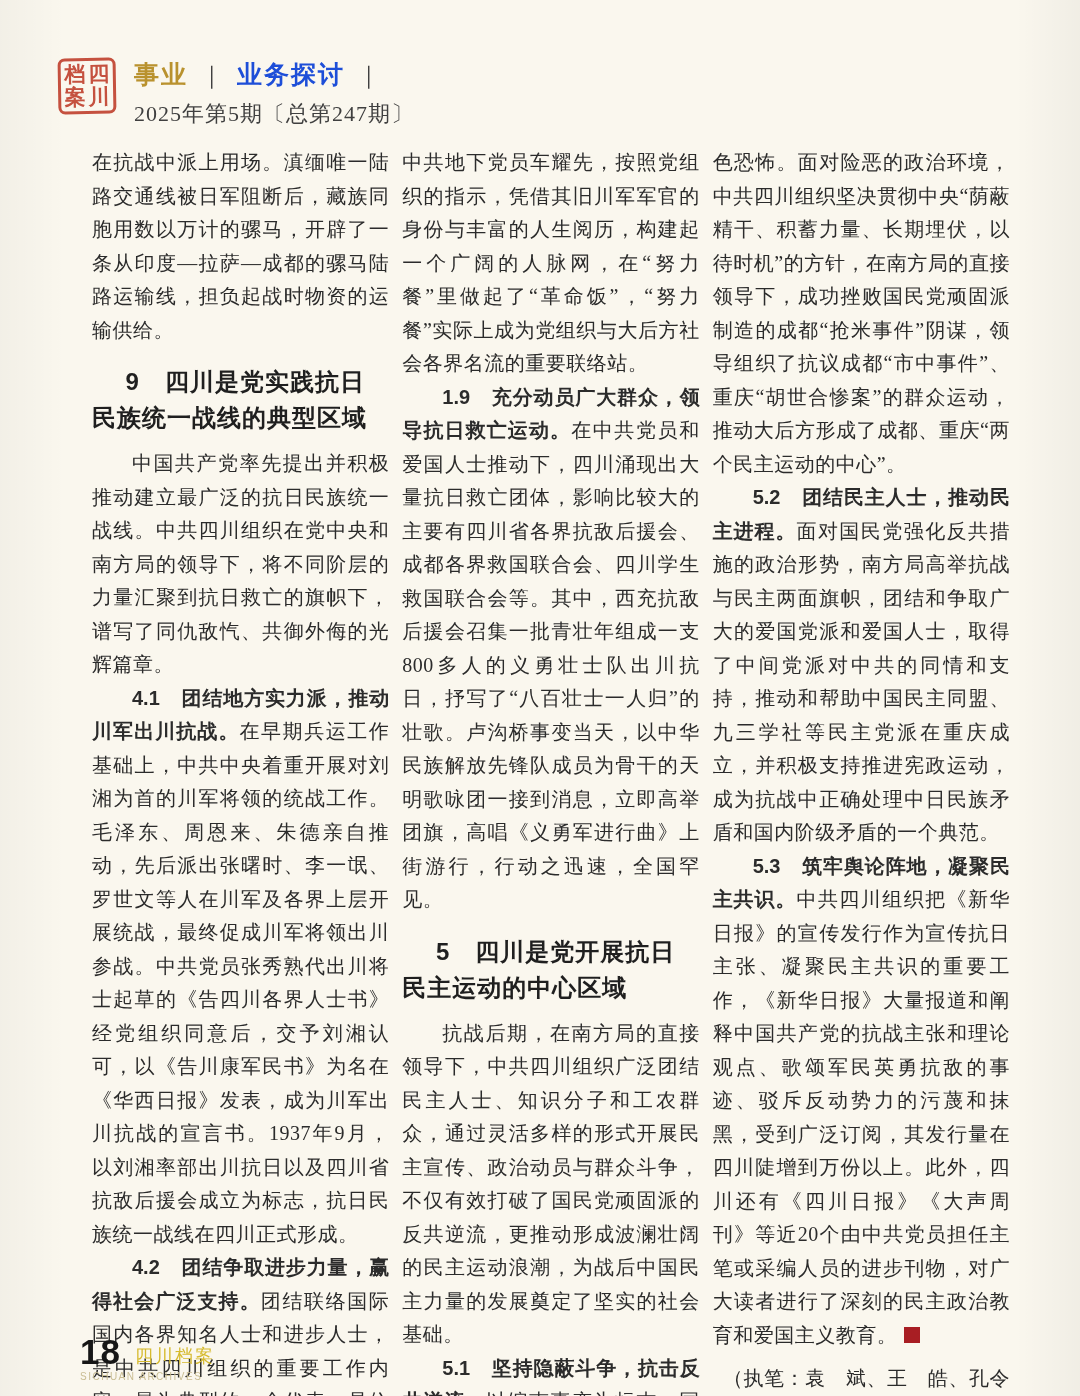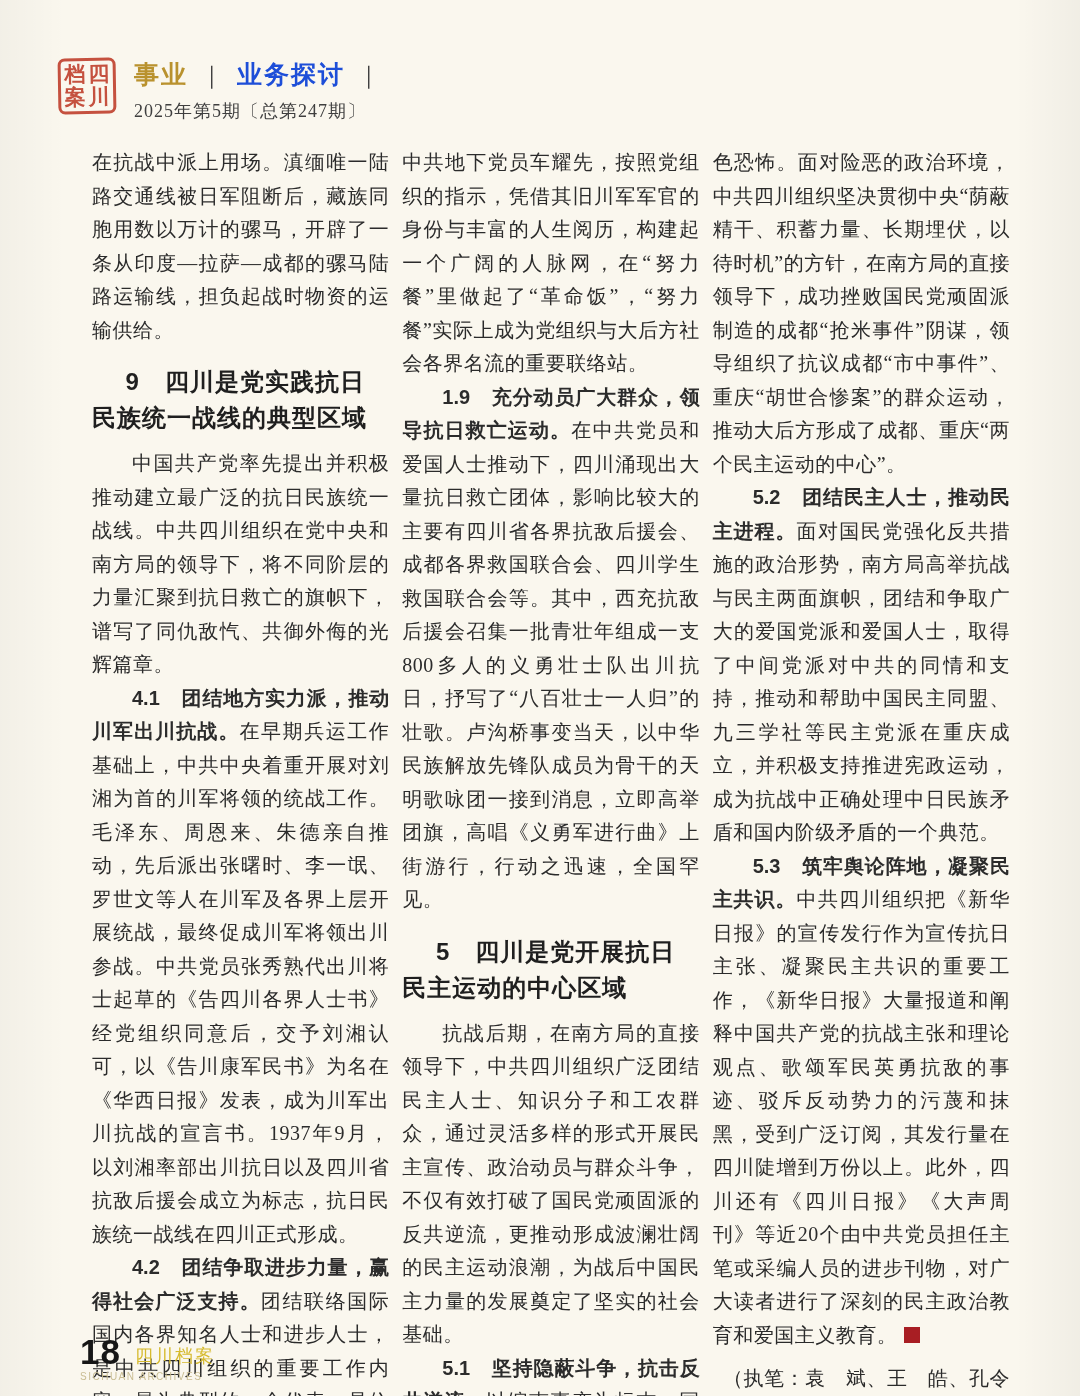--- a/index.html
+++ b/index.html
@@ -17,21 +17,21 @@
   .seal{width:58px;height:56px;border:3px solid #c14331;border-radius:7px;
     display:grid;grid-template-columns:1fr 1fr;grid-template-rows:1fr 1fr;
     color:#c14331;font-weight:bold;font-size:21px;line-height:1;
     align-items:center;justify-items:center;padding:2px;box-sizing:border-box;
     transform:rotate(-1deg);opacity:.92;}
   .header-text{margin-left:18px;padding-top:2px;}
   .header-line1{font-size:25px;line-height:30px;letter-spacing:2px;}
   .hl-gold{color:#b9922e;font-weight:bold;}
   .hl-bar{color:#3a3a3a;font-weight:normal;padding:0 4px;font-size:23px;}
   .hl-dark{color:#1d4ed8;font-weight:bold;}
-  .header-line2{font-size:18px;color:#3f3f3f;margin-top:8px;letter-spacing:1px;}
+  .header-line2{font-size:22px;color:#3f3f3f;margin-top:8px;letter-spacing:1px;}
   
   .columns{position:absolute;left:92px;top:146px;width:918px;display:flex;gap:13px;}
   .col{flex:1;min-width:0;}
   .para{margin:0;font-size:20px;line-height:33.5px;text-align:justify;
     text-justify:inter-character;text-indent:2em;letter-spacing:.5px;}
   .para.no-indent{text-indent:0;}
   .lead{font-weight:bold;font-family:"Liberation Sans","DejaVu Sans",sans-serif;letter-spacing:0;}
   .heading{font-weight:bold;font-family:"Liberation Sans","DejaVu Sans",sans-serif;
     font-size:24px;line-height:36px;margin:17px 0 11px;text-indent:1.4em;
     text-align:left;color:#1f1f1f;letter-spacing:1px;}

